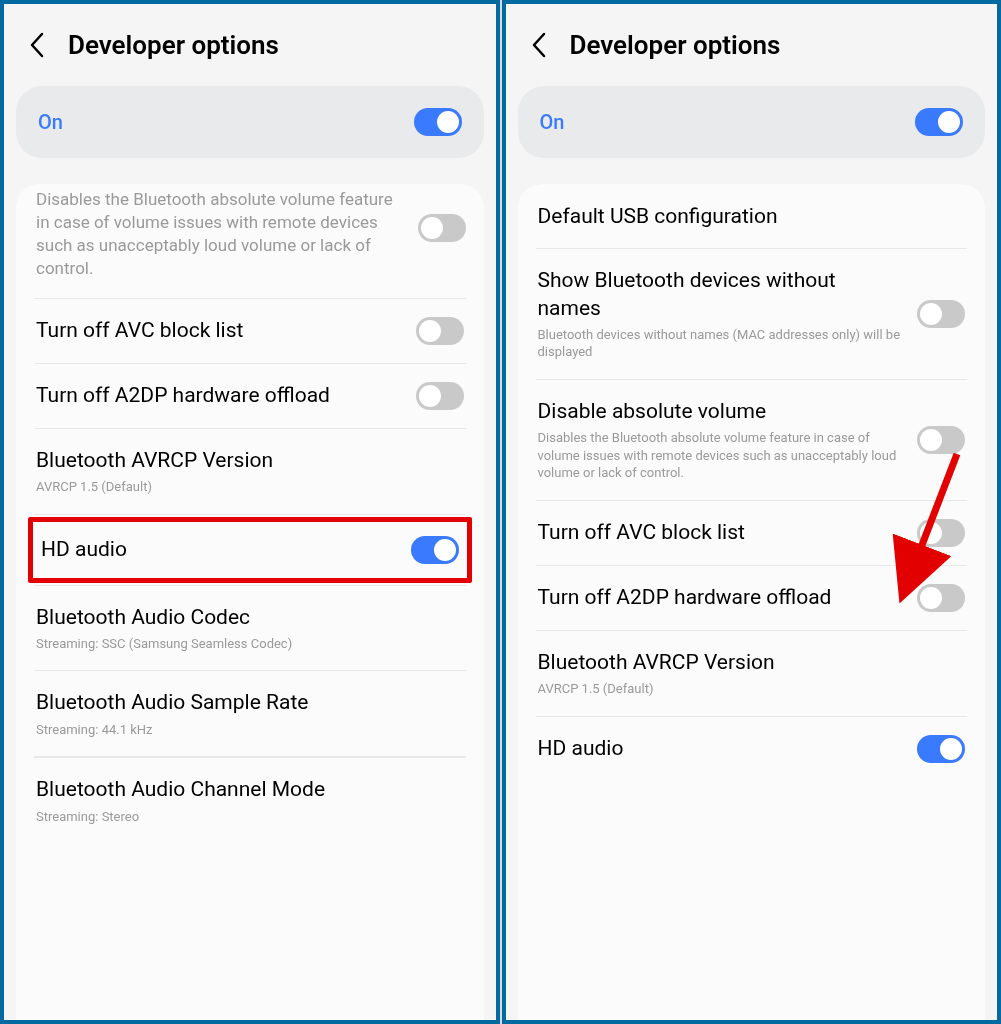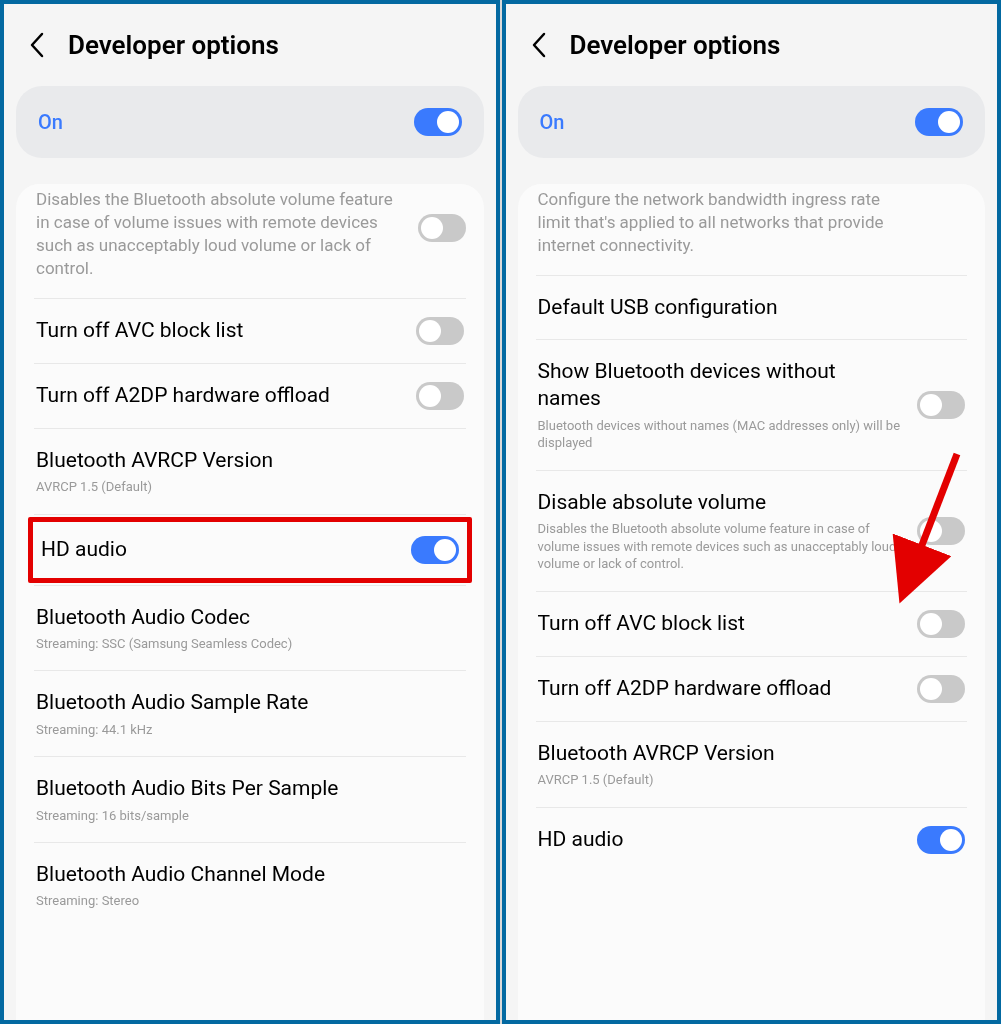--- a/index.html
+++ b/index.html
@@ -192,26 +192,20 @@
       <div class="divider"></div>
 
       <div class="item">
         <div class="texts">
           <div class="label">Bluetooth Audio Sample Rate</div>
           <div class="desc">Streaming: 44.1 kHz</div>
         </div>
       </div>
       <div class="divider"></div>
 
-      <div class="item">
-        <div class="texts">
-          <div class="label">Bluetooth Audio Bits Per Sample</div>
-          <div class="desc">Streaming: 16 bits/sample</div>
-        </div>
-      </div>
       <div class="divider"></div>
 
       <div class="item" style="padding-bottom:4px;">
         <div class="texts">
           <div class="label">Bluetooth Audio Channel Mode</div>
           <div class="desc">Streaming: Stereo</div>
         </div>
       </div>
 
     </div>
@@ -231,21 +225,20 @@
     <div class="on-label">On</div>
     <div class="toggle on">
         <div class="knob"></div>
       </div>
   </div>
 
   <div class="scroll">
     <div class="fade-top"></div>
     <div class="scroll-inner">
 
-      <div class="partial-desc" style="padding-right:50px;">Configure the network bandwidth ingress rate limit that's applied to all networks that provide internet connectivity.</div>
       <div class="divider"></div>
 
       <div class="item">
         <div class="texts">
             <div class="label">Default USB configuration</div>
           </div>
       </div>
       <div class="divider"></div>
 
       <div class="item">

